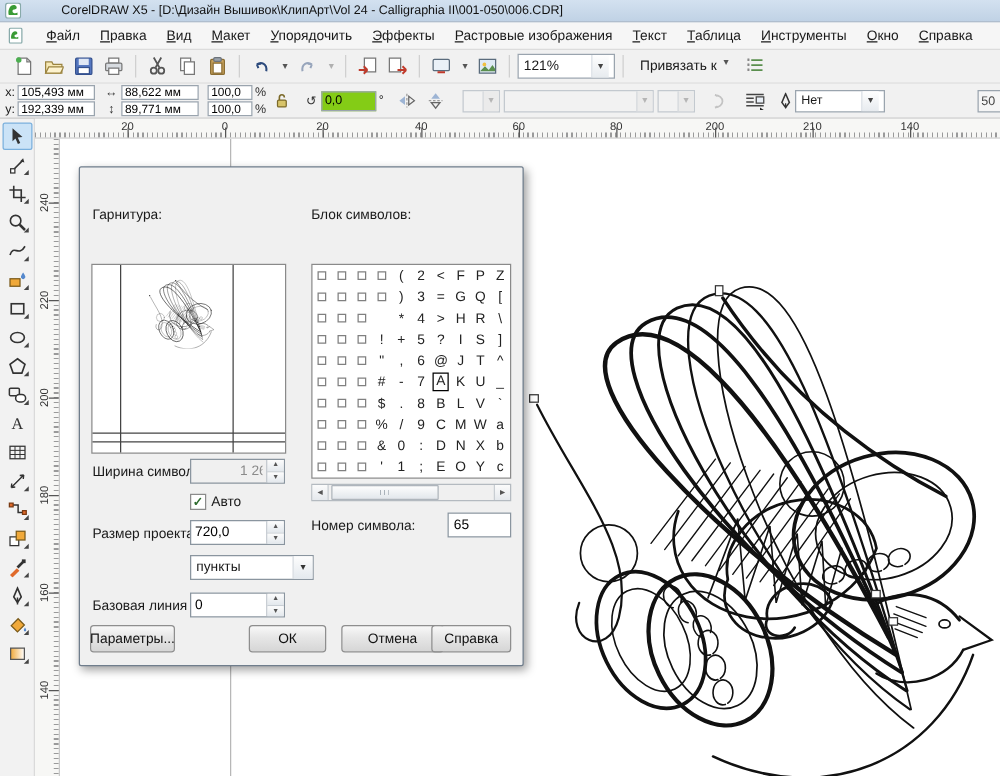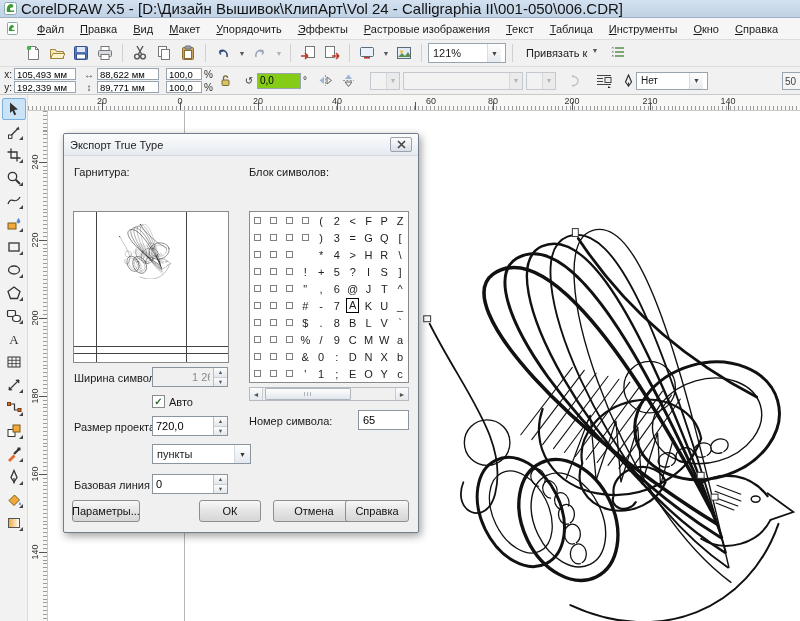--- a/index.html
+++ b/index.html
@@ -2,30 +2,30 @@
 <html><head>
 <meta charset="utf-8">
 <style>
   * { margin:0; padding:0; box-sizing:border-box; }
   html,body { width:800px; height:621px; overflow:hidden; font-family:"Liberation Sans",sans-serif; font-size:11px; color:#1a1a1a; background:#f0f0f0; }
   .app { position:relative; width:800px; height:621px; }
 
   
   .titlebar { height:18px; background:linear-gradient(#d3e1f0,#c0d2e5); display:flex; align-items:center; padding:0 4px; border-bottom:1px solid #9eb0c4; }
   .titlebar .appicon { width:13px; height:13px; margin-right:4px; }
-  .titlebar .title { font-size:15px; color:#111; white-space:nowrap; }
+  .titlebar .title { font-size:10px; color:#111; white-space:nowrap;margin-left:28px; }
 
   
   .menubar { height:22px; background:#f6f6f6; border-bottom:1px solid #dcdcdc; display:flex; align-items:center; padding-left:4px; }
   .menubar .docicon { width:13px; height:13px; margin:0 10px 0 2px; }
   .menu-item { padding:3px 8px; cursor:default; }
   .menu-item u { text-decoration:underline; }
 
   
-  .toolbar { height:27px; background:#f1f1f1; border-bottom:1px solid #dcdcdc; display:flex; align-items:center; padding-left:22px; gap:2px; }
+  .toolbar { height:27px; background:#f1f1f1; border-bottom:1px solid #dcdcdc; display:flex; align-items:center; padding-left:8px; gap:2px; }
   .tbtn { width:22px; height:22px; display:flex; align-items:center; justify-content:center; border:1px solid transparent; border-radius:2px; }
   .tbtn svg { display:block; }
   .tb-sep { width:1px; height:18px; background:#d0d0d0; margin:0 4px; }
   .drop-arrow { font-size:7px; color:#555; margin-left:1px; }
   .combo { background:#fff; border:1px solid #9aa4ae; height:20px; display:flex; align-items:center; padding:0 4px; position:relative; }
   .combo .cval { flex:1; }
   .combo .carr { width:14px; text-align:center; font-size:7px; color:#444; border-left:1px solid #d7dde3; align-self:stretch; display:flex; align-items:center; justify-content:center; background:linear-gradient(#fefefe,#e7ebef); }
   .flatbtn { display:flex; align-items:flex-start; padding:2px 6px; border:1px solid transparent; border-radius:2px; }
 
   
@@ -503,21 +503,21 @@
     <div class="work">
       <div class="hruler" id="hruler">
           <span class="rl" style="left: 74px;">20</span>
           <span class="rt" style="left: 74px;"></span>
           <span class="rl" style="left: 152px;">0</span>
           <span class="rt" style="left: 152px;"></span>
           <span class="rl" style="left: 230px;">20</span>
           <span class="rt" style="left: 230px;"></span>
           <span class="rl" style="left: 309px;">40</span>
           <span class="rt" style="left: 309px;"></span>
-          <span class="rl" style="left: 403px;">60</span>
+          <span class="rl" style="left: 387px;">60</span>
           <span class="rt" style="left: 387px;"></span>
           <span class="rl" style="left: 465px;">80</span>
           <span class="rt" style="left: 465px;"></span>
           <span class="rl" style="left: 544px;">200</span>
           <span class="rt" style="left: 544px;"></span>
           <span class="rl" style="left: 622px;">210</span>
           <span class="rt" style="left: 622px;"></span>
           <span class="rl" style="left: 700px;">140</span>
           <span class="rt" style="left: 700px;"></span>
         </div>
@@ -542,28 +542,20 @@
             <svg width="380" height="436" viewBox="0 0 380 440">
                 <use href="#bird"></use>
               </svg>
           </div>
         </div>
       </div>
     </div>
   </div>
 
   <div class="dialog">
-    <div class="dlg-titlebar">
-      <span class="dlg-title">Экспорт True Type</span>
-      <div class="dlg-close">
-          <svg width="9" height="9" viewBox="0 0 9 9">
-            <path d="M1,1 L8,8 M8,1 L1,8" stroke="#444" stroke-width="1.6"></path>
-          </svg>
-        </div>
-    </div>
 
     <span class="dlg-label" style="left:10px;top:32px">Гарнитура:</span>
 
     <div class="preview">
       <div class="pv-vline" style="left:22px"></div>
       <div class="pv-vline" style="left:112px"></div>
       <div class="pv-hline" style="top:134px"></div>
       <div class="pv-hline" style="top:141px"></div>
       <div class="pv-glyph">
         <svg width="53" height="61" viewBox="0 0 380 440">

